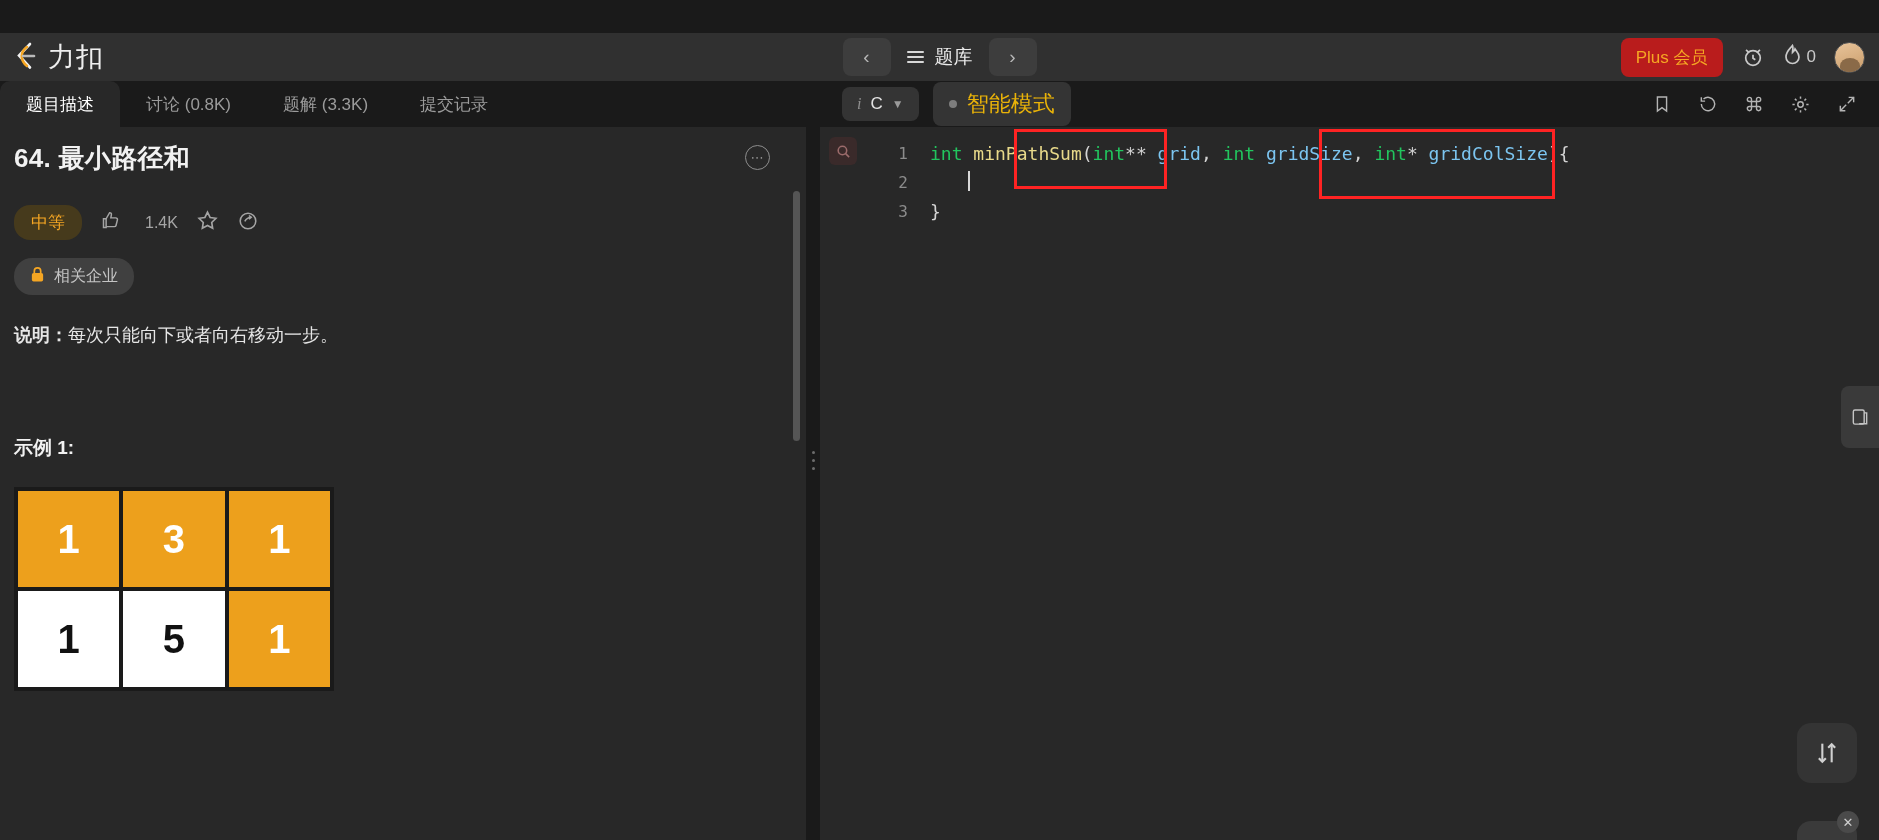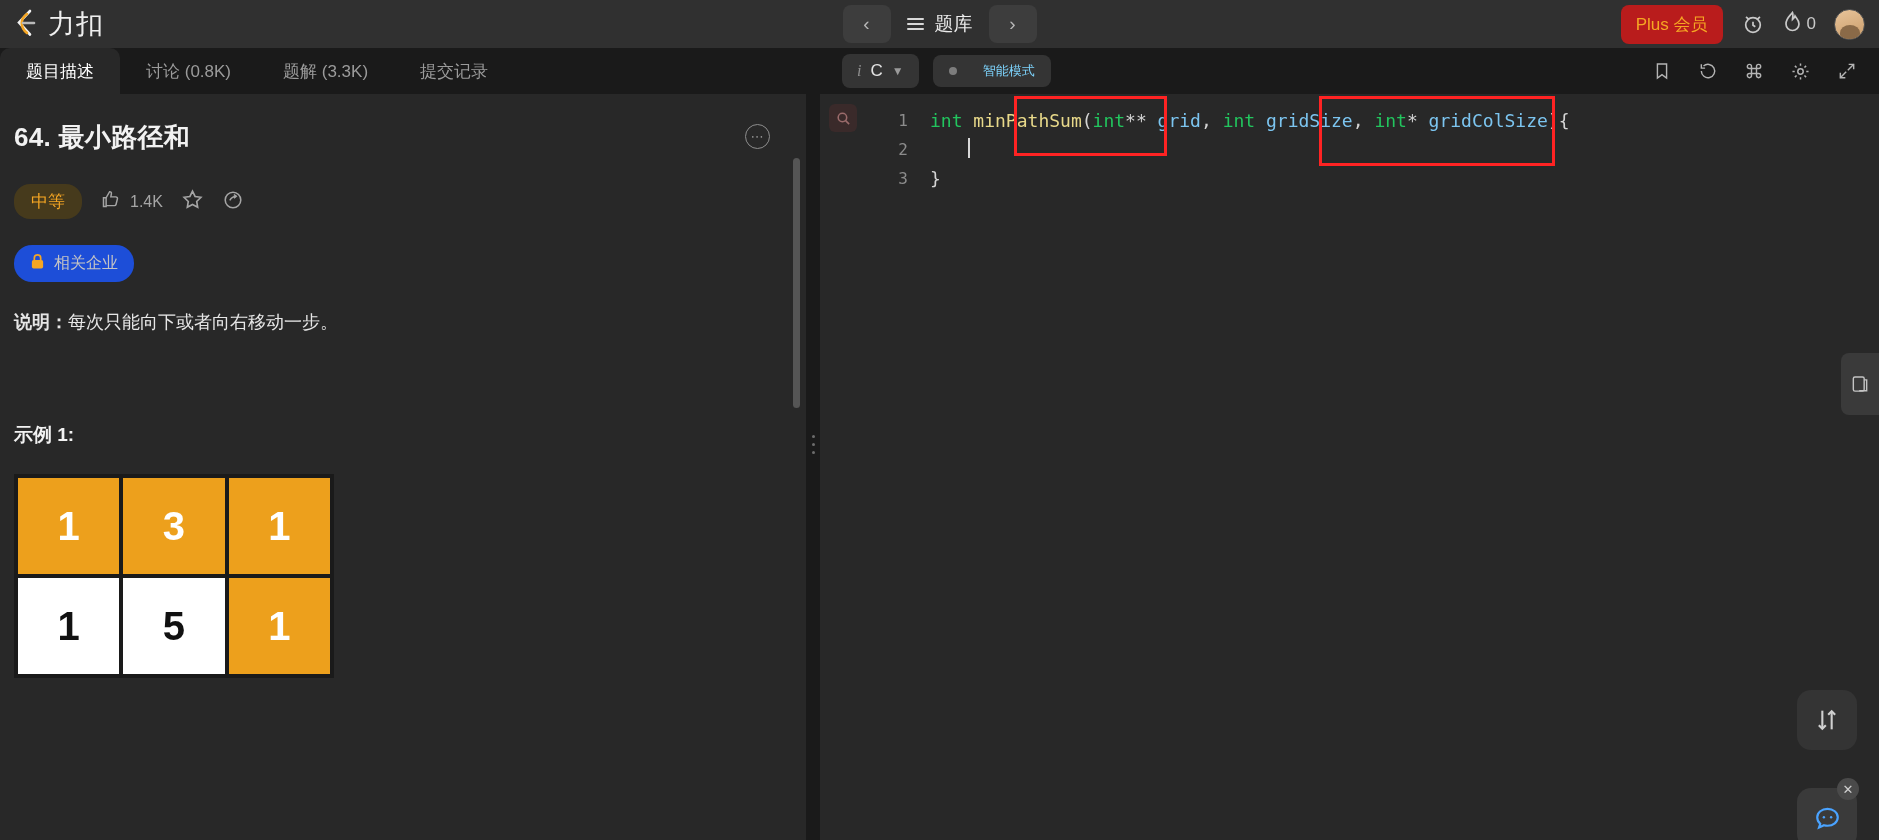--- a/index.html
+++ b/index.html
@@ -11,20 +11,21 @@
   }
   .app { width: 1879px; height: 840px; display: flex; flex-direction: column; background: #1a1a1a; }
 
   
   .header {
     height: 48px; min-height: 48px;
     background: #303030;
     display: flex; align-items: center;
     padding: 0 14px;
     position: relative;
+    margin-top: 33px;
   }
   .logo-wrap { display: flex; align-items: center; gap: 4px; width: 300px; }
   .logo-mark { width: 30px; height: 32px; position: relative; }
   .logo-text { color: #efefef; font-size: 27px; letter-spacing: 1px; font-weight: 400; }
 
   .nav-center {
     position: absolute; left: 50%; transform: translateX(-50%);
     display: flex; align-items: center; gap: 10px;
   }
   .nav-arrow {
@@ -75,41 +76,41 @@
   .tab {
     display: flex; align-items: center; padding: 0 26px;
     color: #9b9b9b; font-size: 17px; cursor: pointer; white-space: nowrap;
   }
   .tab.active {
     color: #fff; background: #282828;
     border-radius: 10px 10px 0 0;
   }
   .left-scroll {
     flex: 1; overflow: hidden; position: relative;
-    padding: 26px 36px 0 14px;
+    padding: 14px 36px 0 14px;
   }
   .title-row { display: flex; align-items: flex-start; }
   .p-title { color: #f2f2f2; font-size: 26px; font-weight: 600; letter-spacing: .3px; }
   .dots-btn {
     margin-left: auto; width: 25px; height: 25px; border-radius: 50%;
     border: 1.6px solid #8d8d8d; color: #8d8d8d;
     display: flex; align-items: center; justify-content: center;
     font-size: 13px; cursor: pointer; letter-spacing: 1px; margin-top: 4px;
   }
   .meta-row { display: flex; align-items: center; gap: 18px; margin-top: 29px; }
   .diff-badge {
     background: #463a1c; color: #f5a623;
     border-radius: 16px; padding: 6px 17px; font-size: 17px;
   }
-  .meta-item { display: flex; align-items: center; gap: 9px; color: #a5a5a5; font-size: 16px; cursor: pointer; }
+  .meta-item { display: flex; align-items: center; gap: 24px; color: #a5a5a5; font-size: 16px; cursor: pointer; }
   .company-tag {
     display: inline-flex; align-items: center; gap: 9px;
-    background: #1d4ed8; color: #c4c4c4;
+    background: #404040; color: #c4c4c4;
     border-radius: 18px; padding: 8px 16px; font-size: 16px;
-    margin-top: 26px; cursor: pointer;
+    margin-top: 18px; cursor: pointer;
   }
   .desc {
     color: #e6e6e6; font-size: 18px; line-height: 1.72;
     margin-top: 28px; max-width: 740px;
   }
   .code-chip {
     background: #3b3b3b; border-radius: 5px; padding: 2px 8px;
     font-family: "DejaVu Sans Mono", monospace; font-size: 15px; color: #e0e0e0;
     margin: 0 3px;
   }
@@ -155,21 +156,21 @@
   }
   .lang-i { color: #8e8e8e; font-style: italic; font-size: 16px; font-family: "Liberation Serif", serif; }
   .lang-name { color: #e3e3e3; font-size: 17px; }
   .chev { color: #9a9a9a; font-size: 12px; }
   .smart-mode {
     display: flex; align-items: center; gap: 10px;
     background: #343434; border-radius: 8px;
     padding: 7px 16px; cursor: pointer;
   }
   .smart-dot { width: 8px; height: 8px; border-radius: 50%; background: #7d7d7d; }
-  .smart-label { color: #7dd3fc; font-size: 13px; margin-left: 16px; }
+  .smart-label { color: #eab308; font-size: 22px; }
   .bar-icons { margin-left: auto; display: flex; align-items: center; gap: 26px; }
   .bar-icons .hicon { color: #b4b4b4; font-size: 18px; }
 
   .editor-area { flex: 1; background: #282828; position: relative; overflow: hidden; display: flex; }
   .gutter-tools {
     width: 46px; min-width: 46px; padding-top: 10px;
     display: flex; flex-direction: column; align-items: center;
   }
   .search-ic {
     width: 28px; height: 28px; border-radius: 6px; background: #3a2a2a;

